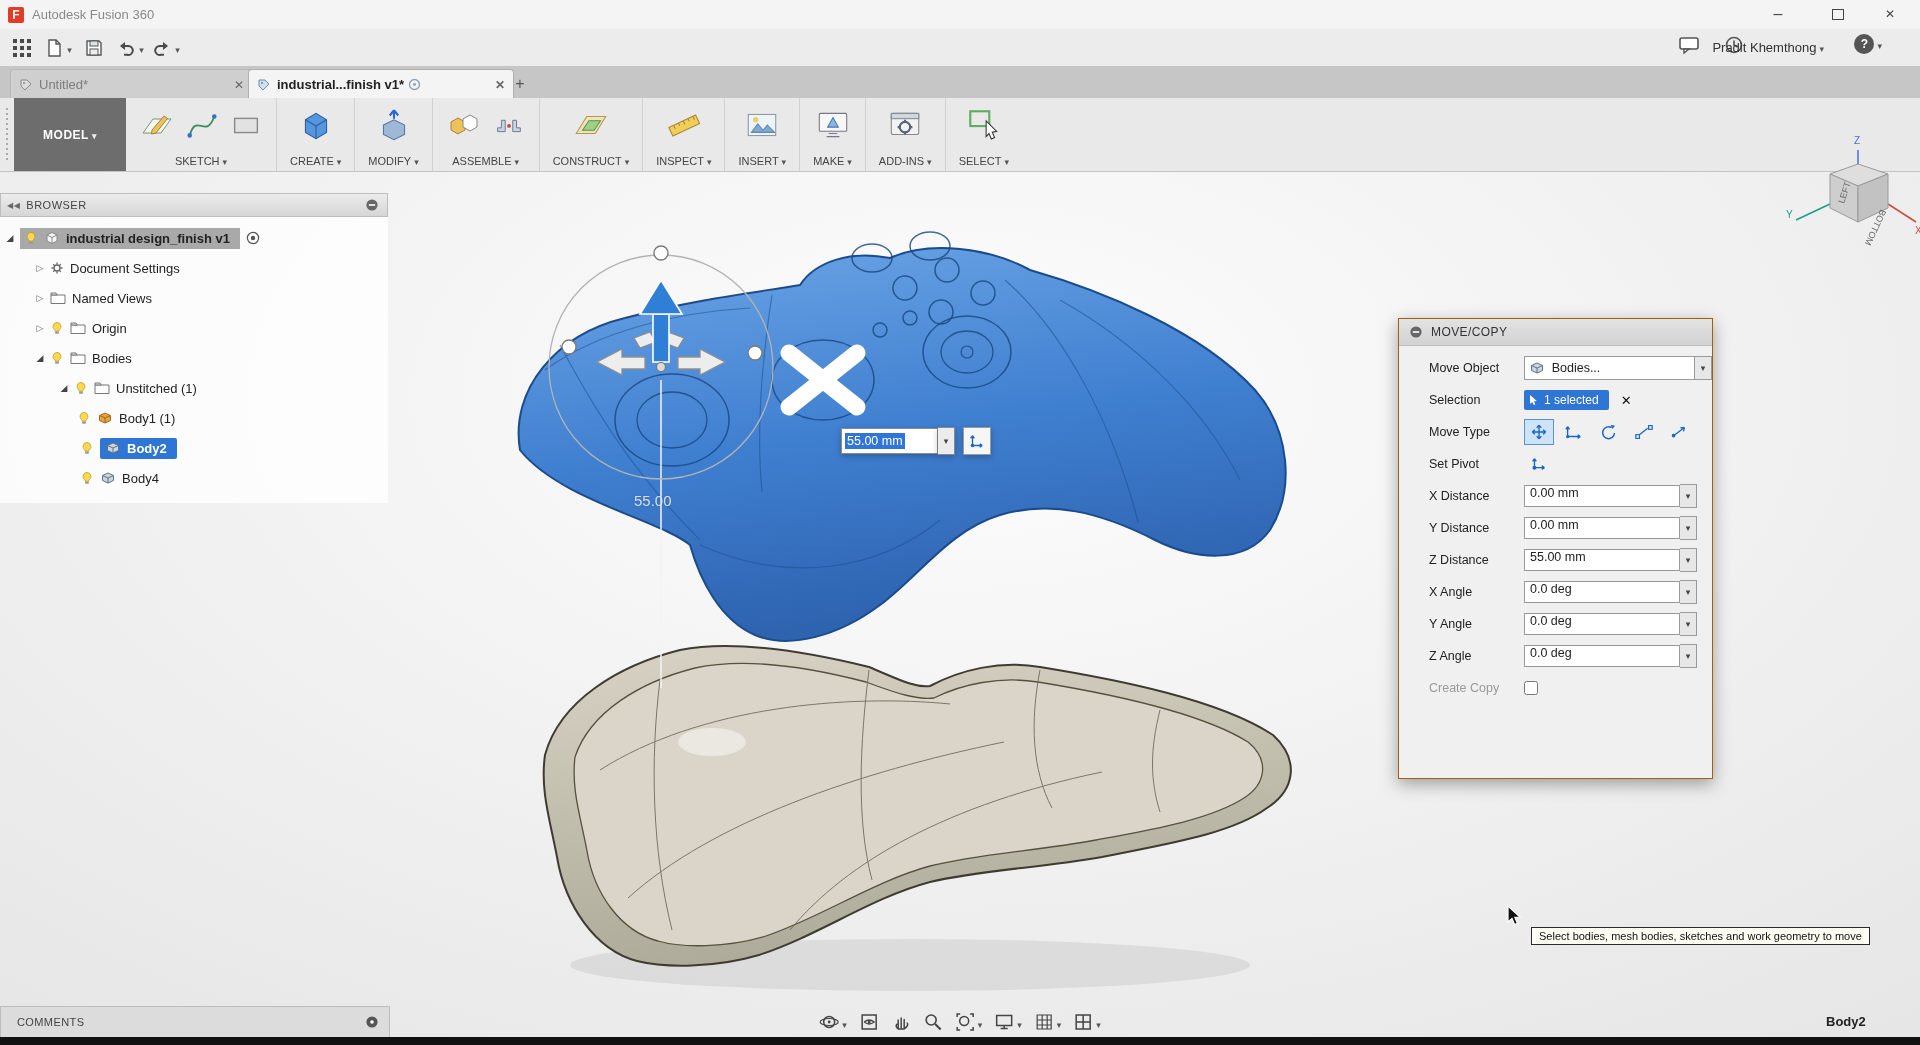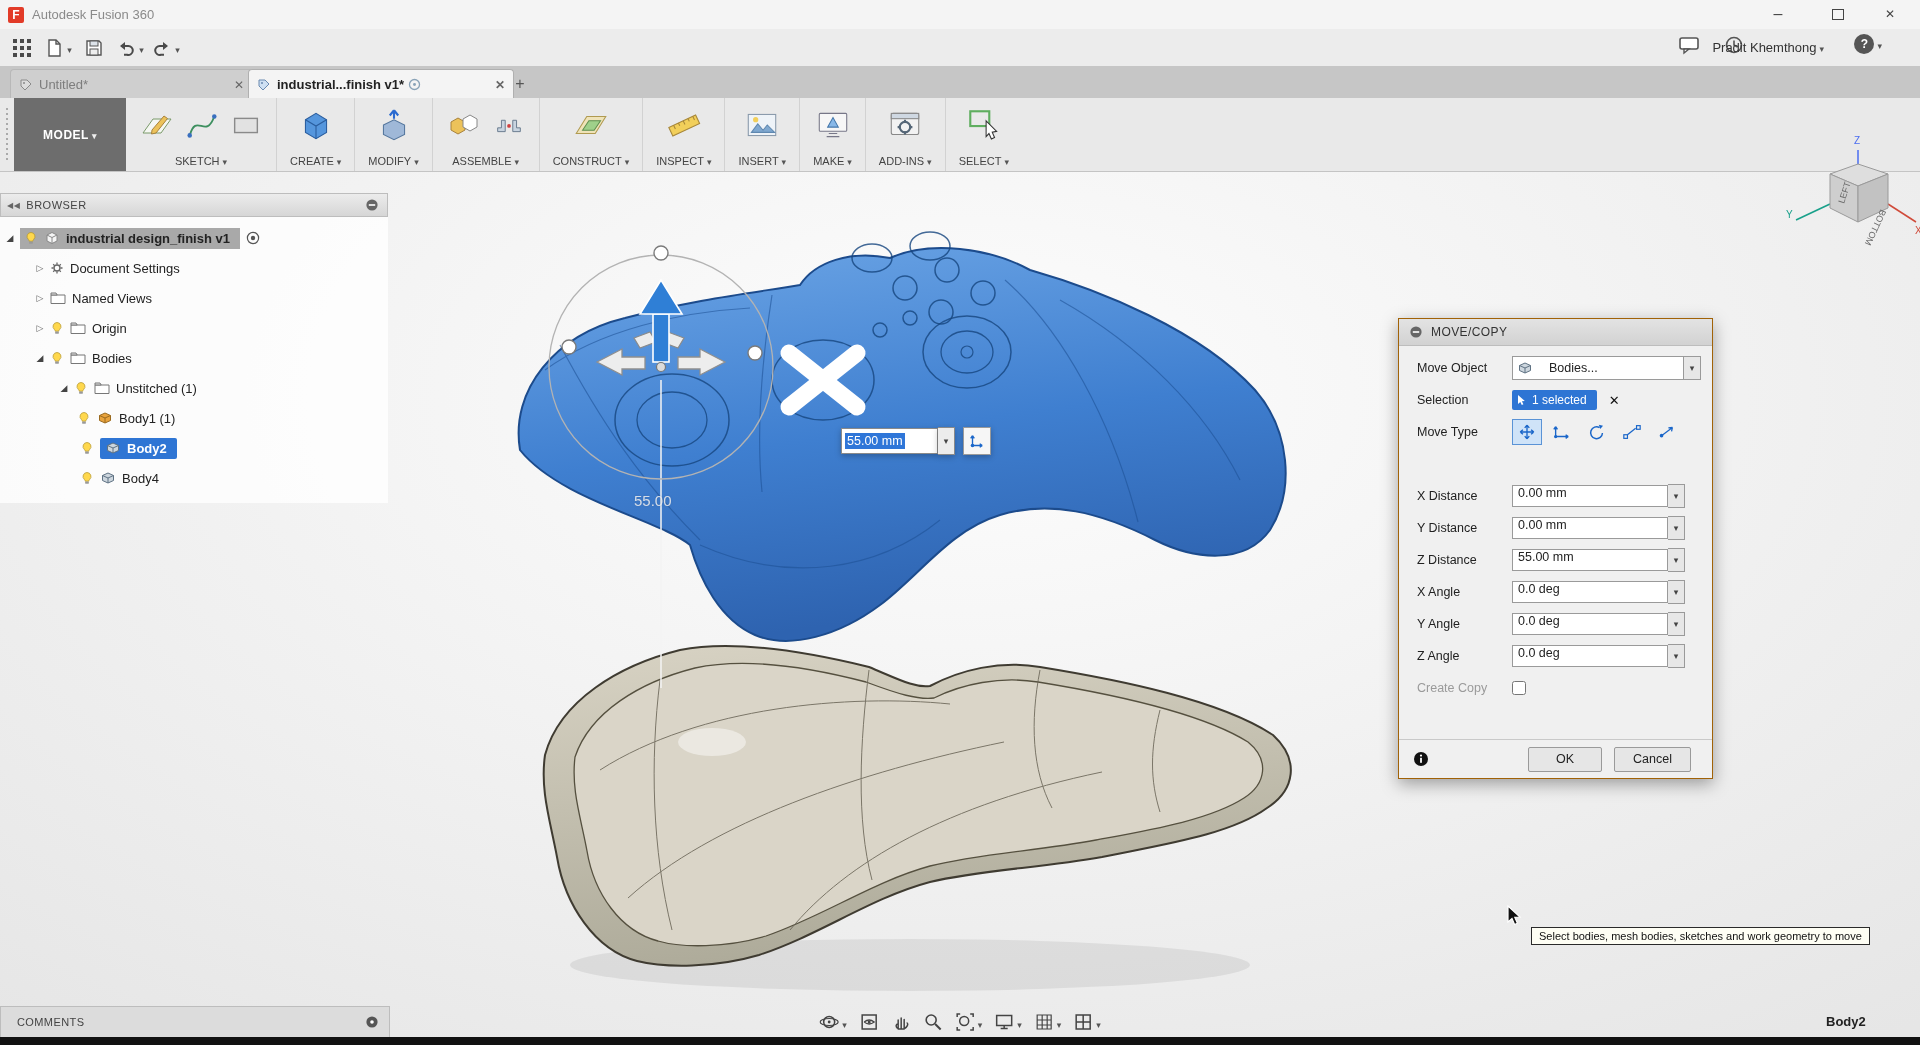--- a/index.html
+++ b/index.html
@@ -64,25 +64,25 @@
   .twist.exp::after{content:"◢"}
   .twist.col::after{content:"▷";color:#666}
   .trow .gap{width:6px}
   #root-band{background:#a9a9a9;display:inline-flex;align-items:center;gap:6px;padding:3px 10px 3px 4px;font-weight:bold}
   #body2-band{background:#2e75d4;color:#fff;display:inline-flex;align-items:center;gap:6px;padding:3px 10px 3px 5px;border-radius:2px;font-weight:bold}
 
   
   #dialog{position:absolute;left:1398px;top:318px;width:313px;height:459px;background:#f0f0f0;border:1px solid #a16207;box-shadow:0 5px 16px rgba(0,0,0,.35);z-index:10;font-size:12.5px}
   #dialog-header{position:absolute;left:0;top:0;right:0;height:26px;background:linear-gradient(#e3e3e3,#d2d2d2);border-bottom:1px solid #bdbdbd;display:flex;align-items:center;font-size:12px;color:#333;letter-spacing:.4px}
   .drow{position:absolute;left:0;right:0;height:26px;display:flex;align-items:center}
-  .dlabel{margin-left:18px;width:95px;color:#222}
+  .dlabel{margin-left:30px;width:95px;color:#222}
   .dinput{position:relative;width:149px;height:20px;background:#fff;border:1px solid #9a9a9a;font-size:12.5px;display:flex;align-items:flex-start;padding-left:5px}
   .dcaret{width:16px;height:22px;background:#e7e7e7;border:1px solid #9a9a9a;border-left:none;display:flex;align-items:center;justify-content:center}
   .dcaret::after{content:"▾";font-size:9px;color:#444}
-  #mo-select{width:166px;height:22px;background:#fff;border:1px solid #9a9a9a;display:flex;align-items:center;gap:16px;padding-left:4px}
+  #mo-select{width:166px;height:22px;background:#fff;border:1px solid #9a9a9a;display:flex;align-items:center;gap:7px;padding-left:4px}
   #mo-select .spacer{flex:1}
   #sel-chip{height:20px;background:#2e75d4;border-radius:2px;color:#fff;display:flex;align-items:center;gap:5px;padding:0 10px 0 5px;font-size:12px}
   #sel-x{margin-left:12px;color:#111;font-size:13px}
   #sel-x::after{content:"✕"}
   .mtbtn{width:28px;height:24px;display:flex;align-items:center;justify-content:center;border:1px solid transparent;margin-right:5px}
   .mtbtn.active{background:#cfe3f8;border-color:#5a93d6}
   #dialog-footer{position:absolute;left:0;right:0;bottom:0;height:38px;border-top:1px solid #c9c9c9;display:flex;align-items:center}
   .dbtn{height:25px;background:#e6e6e6;border:1px solid #9a9a9a;border-radius:2px;font-size:12.5px;color:#222;padding:0 14px;font-family:"Liberation Sans",sans-serif}
   #ok-btn{position:absolute;right:110px;width:74px}
   #cancel-btn{position:absolute;right:21px;width:77px}
@@ -743,20 +743,29 @@
           </svg>
     </div>
     <div class="mtbtn">
       <svg width="20" height="18" viewBox="0 0 22 18">
             <circle cx="5" cy="13" r="2" fill="#1a66c9"></circle>
             <path d="M5 13 L17 4 M17 4 l-4.5 .5 M17 4 l-1 4.2" stroke="#1a66c9" stroke-width="1.4" fill="none"></path>
           </svg>
     </div>
   </div>
 
+  <div class="drow" style="top:132px">
+    <span class="dlabel">Set Pivot</span>
+    <div class="mtbtn">
+      <svg width="20" height="18" viewBox="0 0 22 18">
+            <circle cx="6" cy="13" r="2.2" fill="#1a66c9"></circle>
+            <path d="M6 13 H17 M17 13 l-3 -2 M17 13 l-3 2 M6 13 V3 M6 3 l-2 3 M6 3 l2 3" stroke="#1a66c9" stroke-width="1.5" fill="none"></path>
+          </svg>
+    </div>
+  </div>
 
   <div class="drow" style="top:164px">
     <span class="dlabel">X Distance</span>
     <div class="dinput">
           <span>0.00 mm</span>
         </div>
     <div class="dcaret"></div>
   </div>
   <div class="drow" style="top:196px">
     <span class="dlabel">Y Distance</span>
@@ -792,29 +801,20 @@
           <span>0.0 deg</span>
         </div>
     <div class="dcaret"></div>
   </div>
 
   <div class="drow" style="top:356px">
     <span class="dlabel" id="create-copy-label">Create Copy</span>
     <input type="checkbox" style="width: 14px; height: 14px; margin: 0px;">
   </div>
 
-  <div id="dialog-footer">
-    <svg id="info-btn" width="16" height="16" viewBox="0 0 16 16">
-          <circle cx="8" cy="8" r="7" fill="#111"></circle>
-          <rect x="7.1" y="6.8" width="1.8" height="5" fill="#fff"></rect>
-          <circle cx="8" cy="4.6" r="1.1" fill="#fff"></circle>
-        </svg>
-    <button class="dbtn" id="ok-btn">OK</button>
-    <button class="dbtn" id="cancel-btn">Cancel</button>
-  </div>
 </div>
 
 <div id="commentsbar">
   <span style="margin-left:16px">COMMENTS</span>
   <span class="spacer"></span>
   <svg class="i14" viewBox="0 0 14 14" style="margin-right:10px">
         <circle cx="7" cy="7" r="5.6" fill="#555"></circle>
         <circle cx="7" cy="7" r="1.8" fill="#fff"></circle>
       </svg>
 </div>

